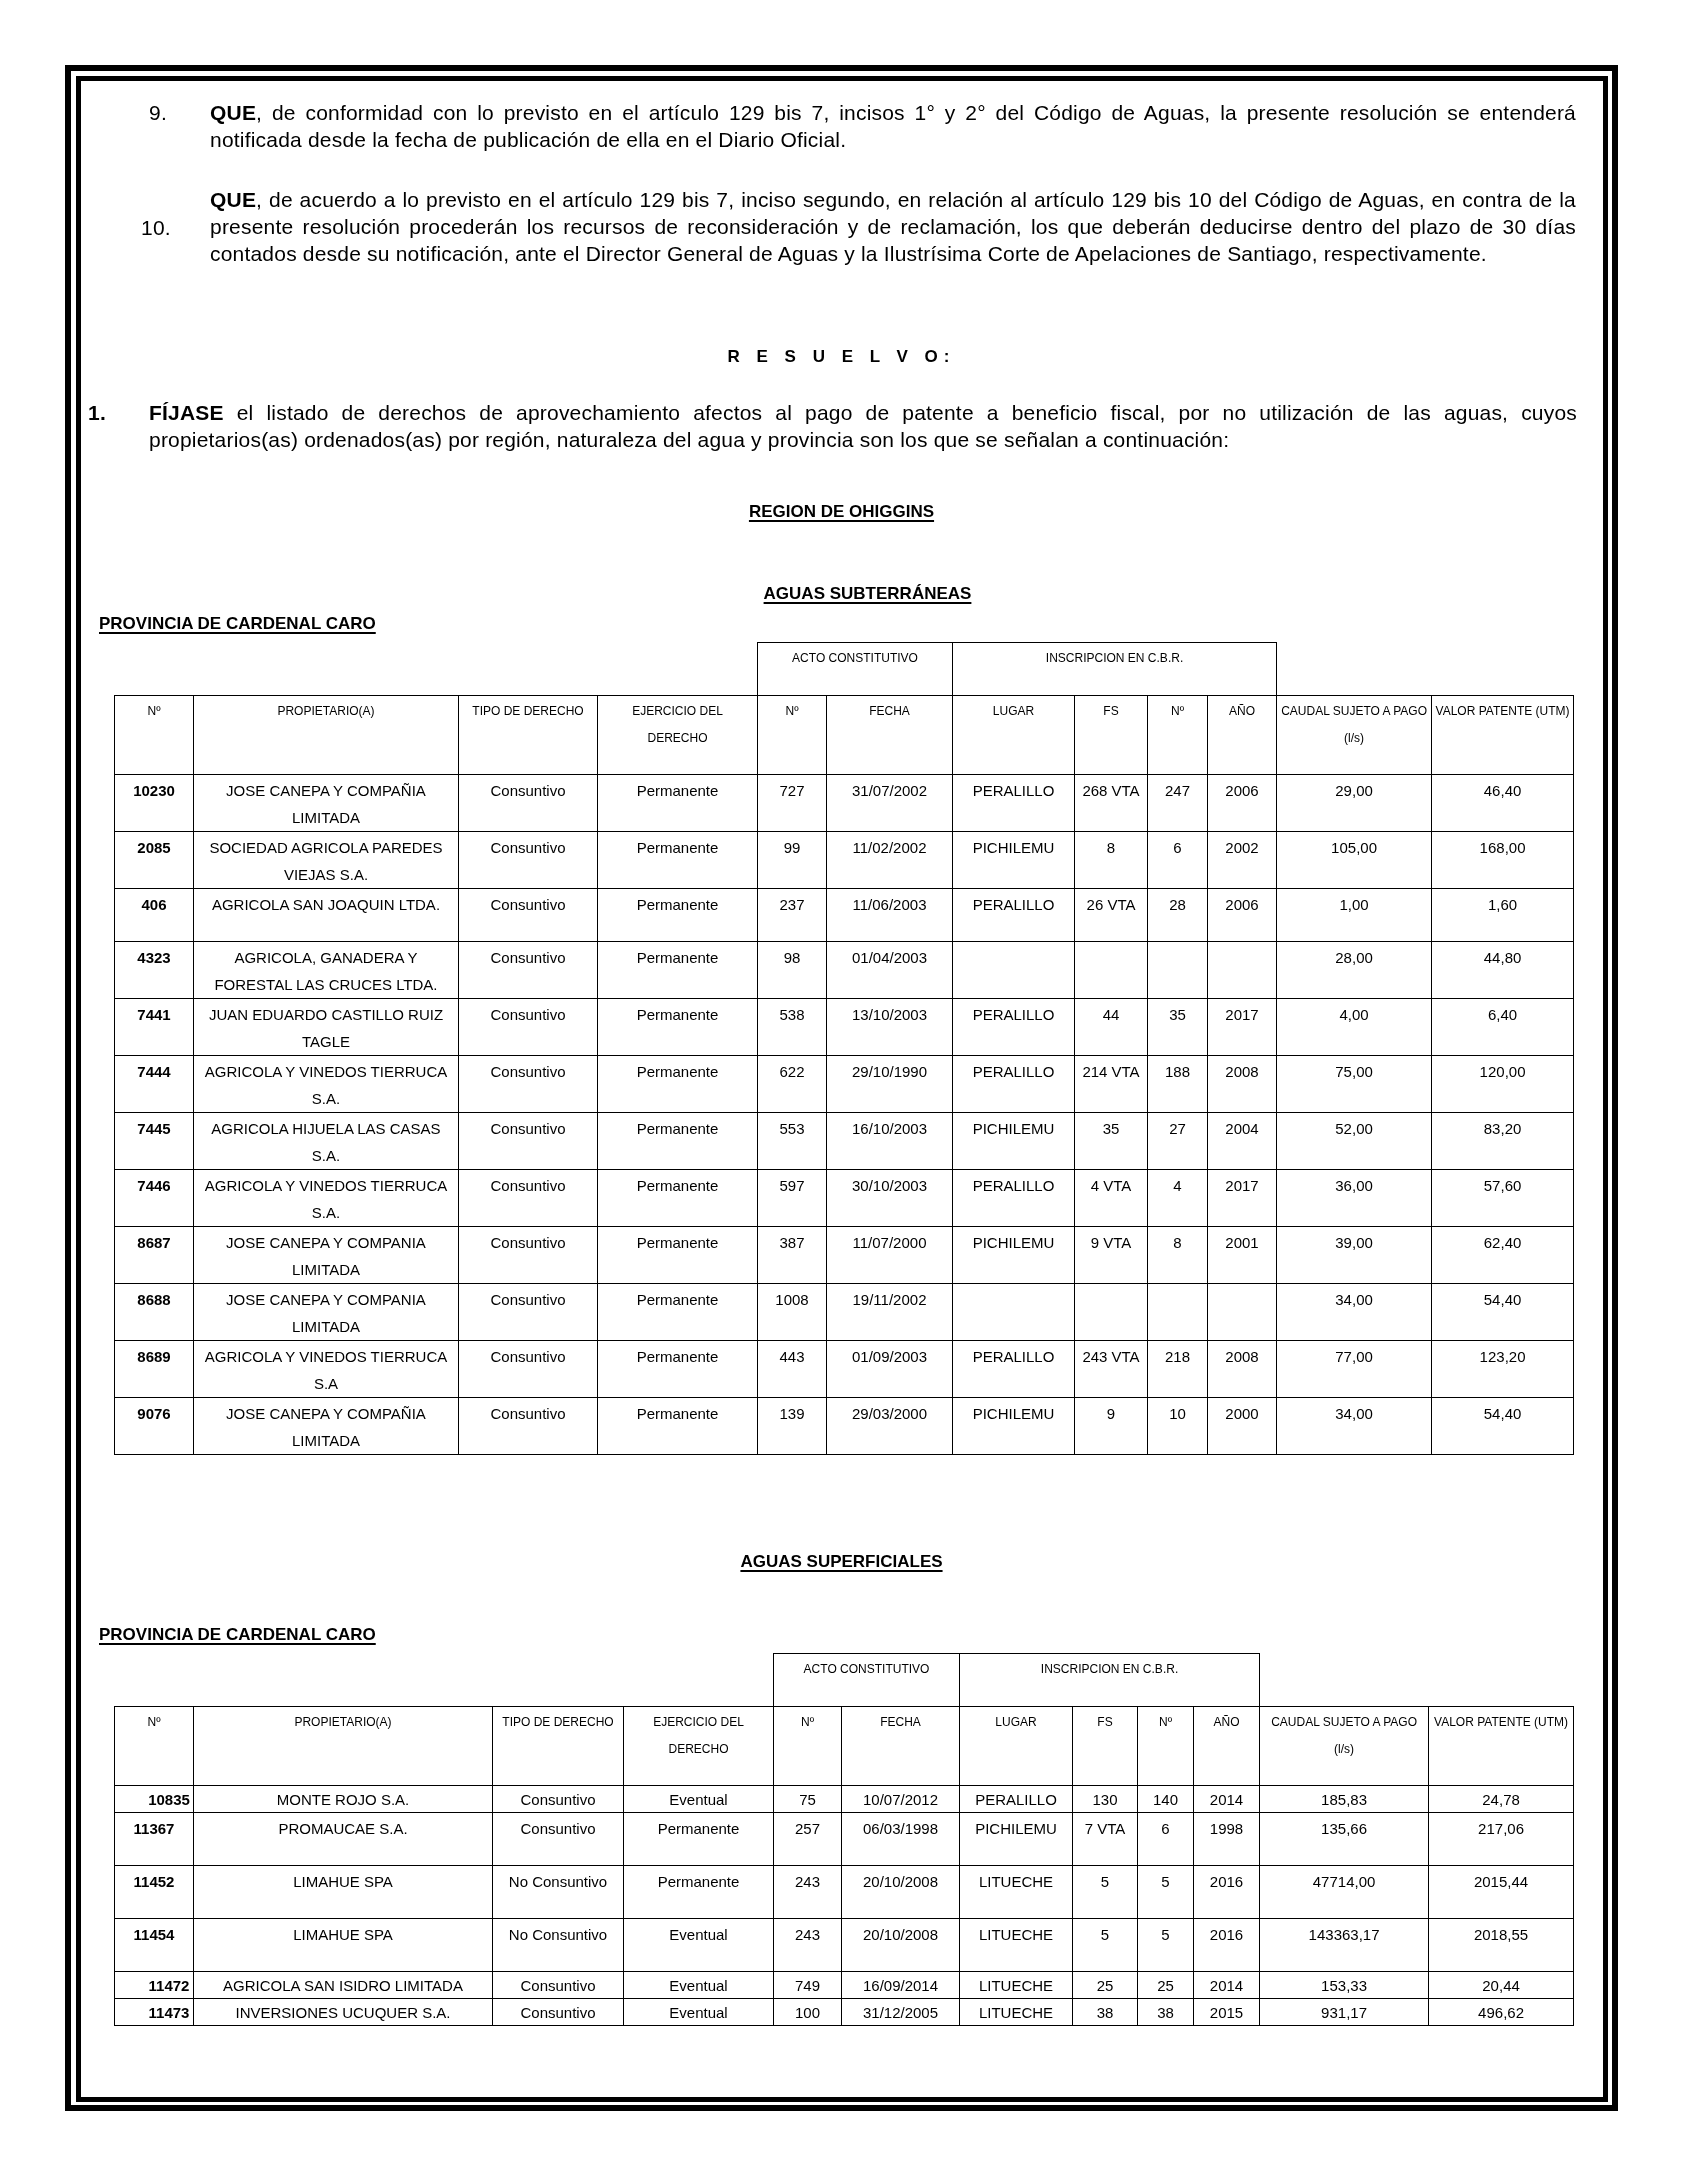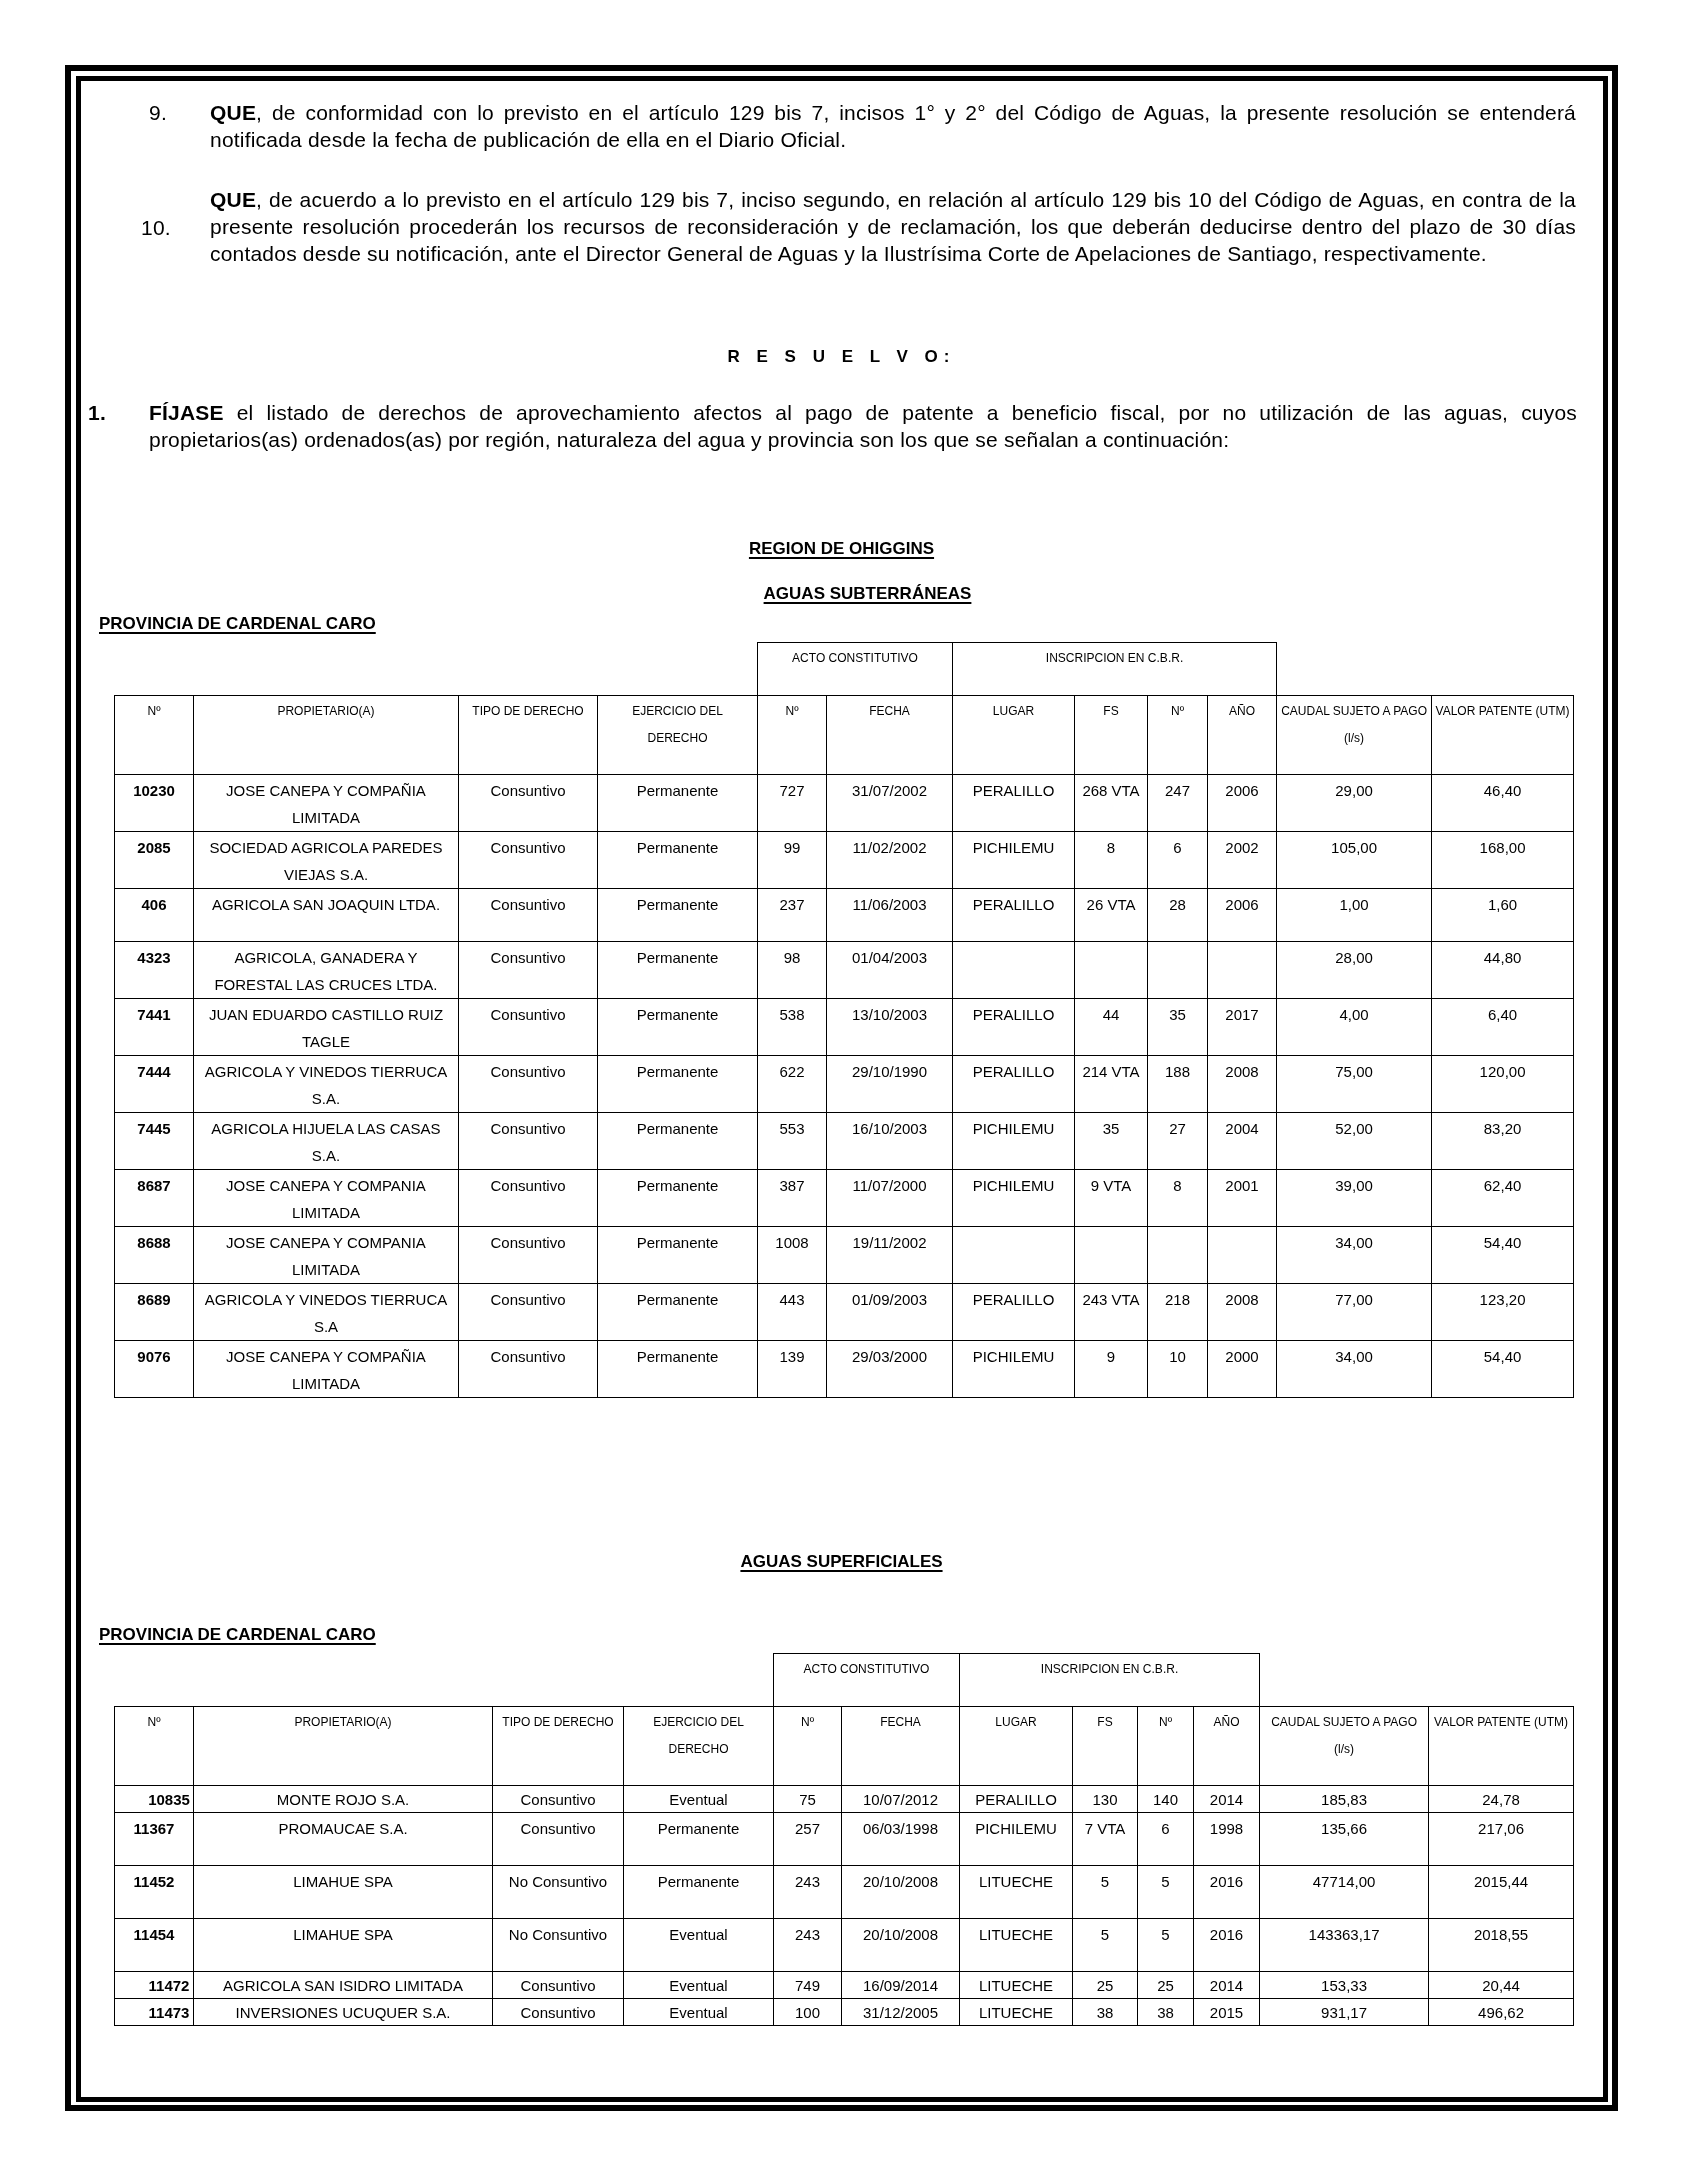--- a/index.html
+++ b/index.html
@@ -46,21 +46,21 @@
 
 <div class="center-heading resuelvo" style="top:347px;">
   <span style="text-decoration:none;">R E S U E L V O:</span>
 </div>
 
 <div class="para" style="left:149px; top:399px; width:1428px;">
   <span class="num bold" style="left:-61px;">1.</span>
   <span class="bold">FÍJASE</span><span> el listado de derechos de aprovechamiento afectos al pago de patente a beneficio fiscal, por no utilización de las aguas, cuyos propietarios(as) ordenados(as) por región, naturaleza del agua y provincia son los que se señalan a continuación:</span>
 </div>
 
-<div class="center-heading" style="top:539px;text-align:center;">
+<div class="center-heading" style="top:502px;text-align:center;">
   <span>REGION DE OHIGGINS</span>
 </div>
 
 <div class="center-heading" style="top:584px;margin-left:26px;">
   <span>AGUAS SUBTERRÁNEAS</span>
 </div>
 <div class="prov" style="top:614px;">PROVINCIA DE CARDENAL CARO</div>
 
 <table class="rt" id="table-0" style="left:114px; top:642px; width:1460px;">
   <colgroup>
@@ -192,20 +192,34 @@
         <td>553</td>
         <td>16/10/2003</td>
         <td>PICHILEMU</td>
         <td>35</td>
         <td>27</td>
         <td>2004</td>
         <td>52,00</td>
         <td>83,20</td>
       </tr>
       <tr class="row2">
+        <td class="id">7446</td>
+        <td>AGRICOLA Y VINEDOS TIERRUCA S.A.</td>
+        <td>Consuntivo</td>
+        <td>Permanente</td>
+        <td>597</td>
+        <td>30/10/2003</td>
+        <td>PERALILLO</td>
+        <td>4 VTA</td>
+        <td>4</td>
+        <td>2017</td>
+        <td>36,00</td>
+        <td>57,60</td>
+      </tr>
+      <tr class="row2">
         <td class="id">8687</td>
         <td>JOSE CANEPA Y COMPANIA LIMITADA</td>
         <td>Consuntivo</td>
         <td>Permanente</td>
         <td>387</td>
         <td>11/07/2000</td>
         <td>PICHILEMU</td>
         <td>9 VTA</td>
         <td>8</td>
         <td>2001</td>

